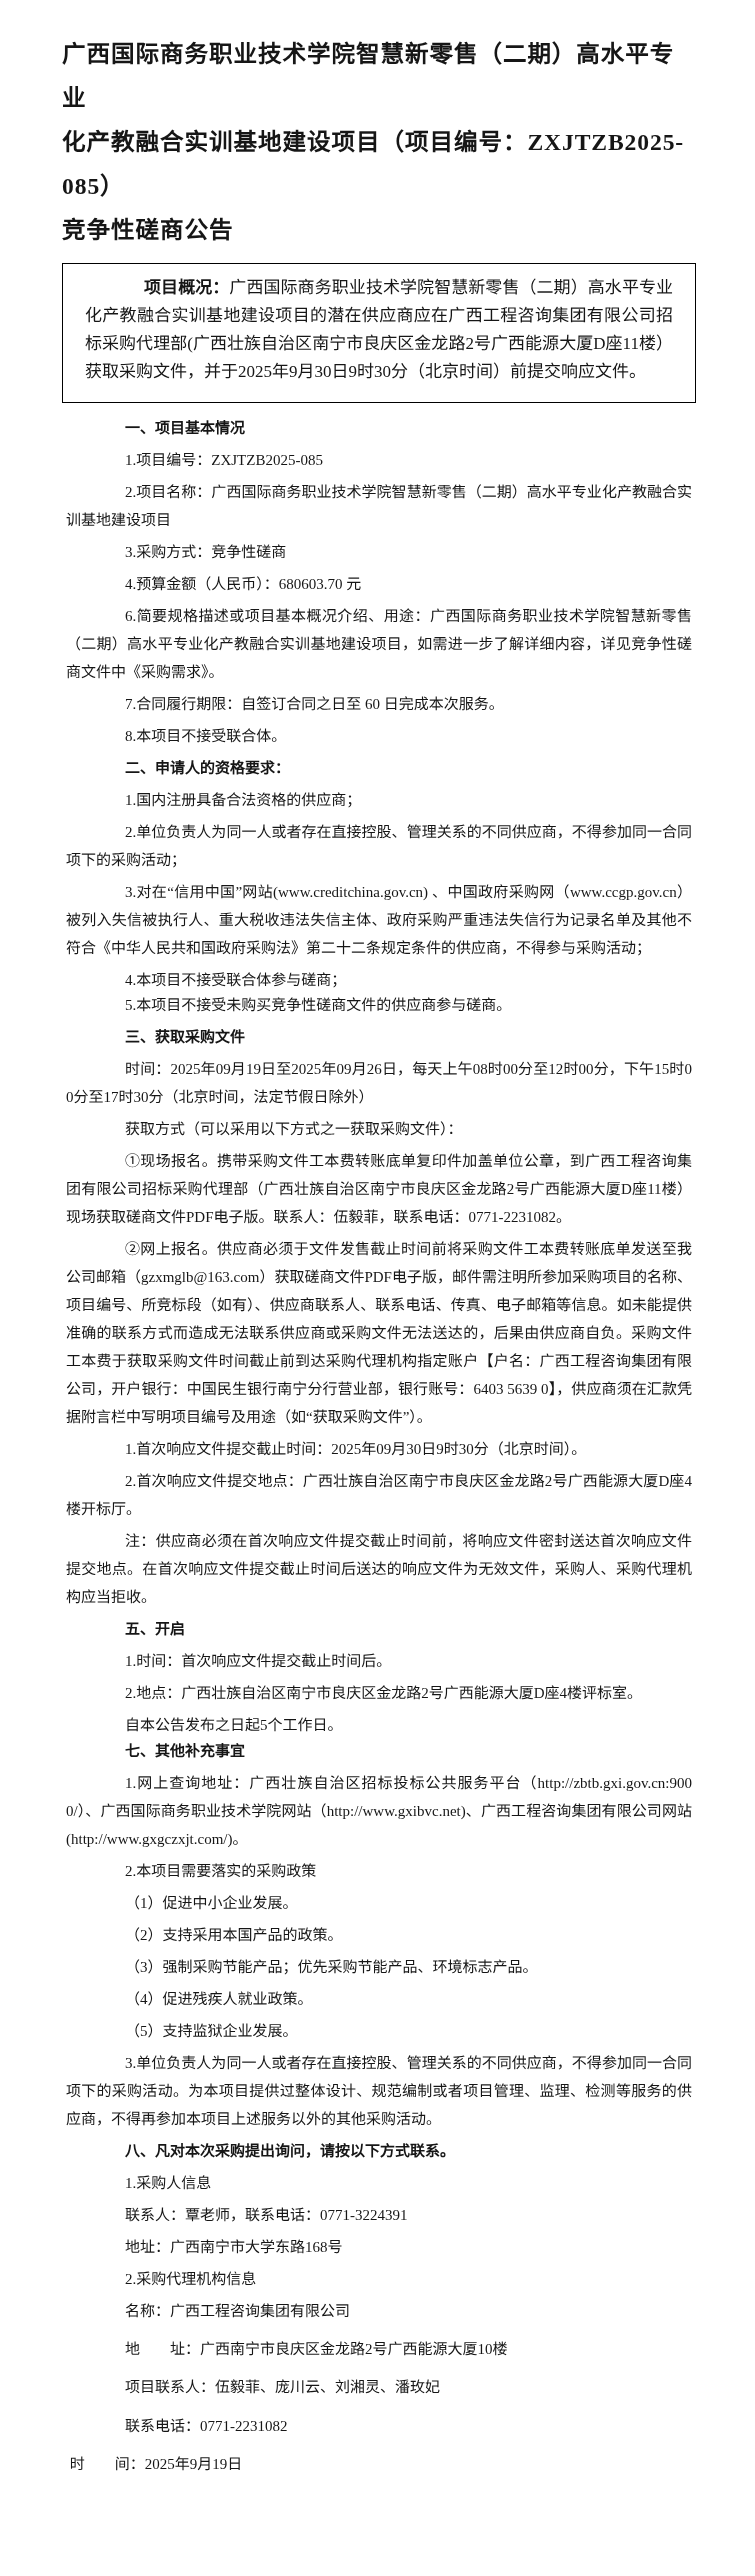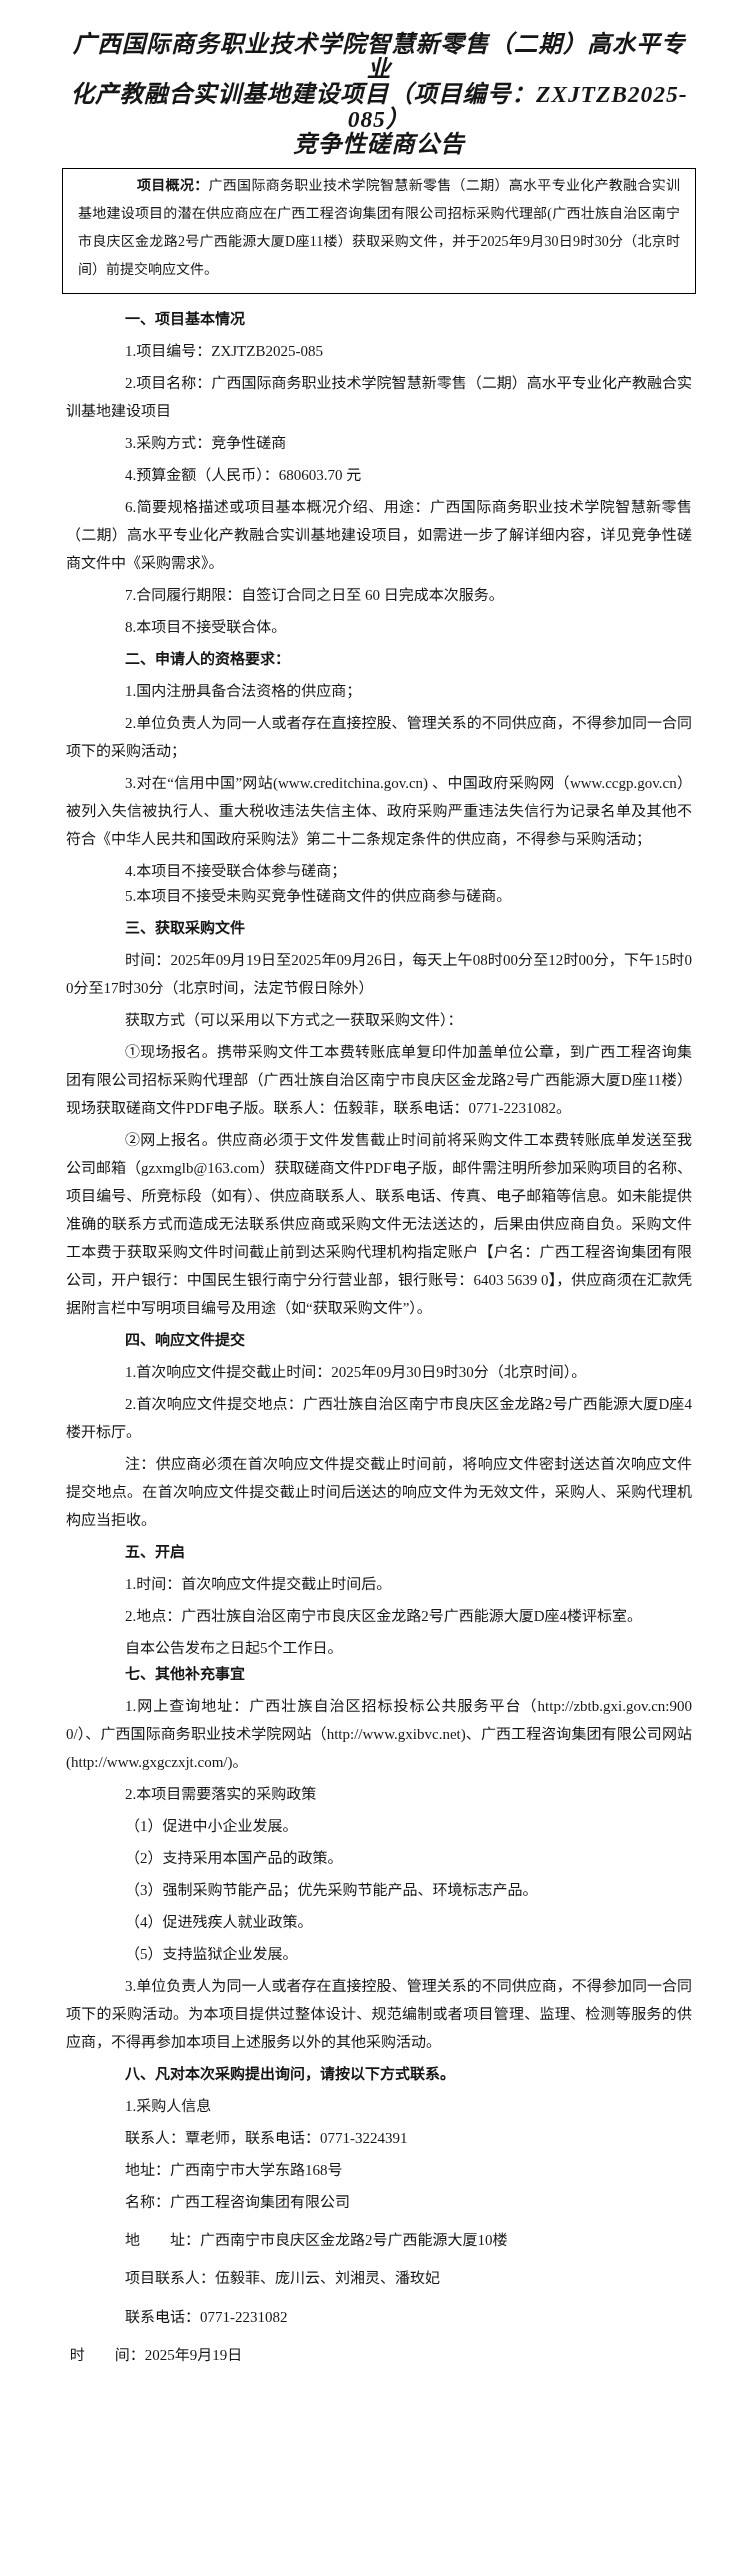--- a/index.html
+++ b/index.html
@@ -9,34 +9,33 @@
     box-sizing:border-box;
     background:#fff;
     color:#161616;
     font-family:"Liberation Serif","DejaVu Serif",serif;
     padding:32px 60px 0 62px;
     overflow:hidden;
   }
   .title{
     font-size:23.6px;
     font-weight:700;
-    text-align:center;
-    line-height:25px;
+    text-align:left;
+    line-height:44px;
     margin:0 0 11.3px 0;
     letter-spacing:0.9px;
-    font-style:italic;
   }
   .overview-box{
     border:0.9px solid #000;
     margin:5.7px 0 11.3px 0;
     padding:2.8px 15px 8.5px 15px;
   }
   .overview-box p{
-    margin:0;
-    font-size:14px;
+    margin:7px;
+    font-size:17px;
     line-height:28px;
     text-align:justify;
     text-indent:59px;
   }
   .doc-body{margin-top:5.7px;}
   .blk{
     margin:4px;
     font-size:15px;
     line-height:28px;
     text-align:justify;
@@ -77,41 +76,41 @@
       <p class="blk para">1.国内注册具备合法资格的供应商；</p>
       <p class="blk para">2.单位负责人为同一人或者存在直接控股、管理关系的不同供应商，不得参加同一合同项下的采购活动；</p>
       <p class="blk para">3.对在“信用中国”网站(www.creditchina.gov.cn) 、中国政府采购网（www.ccgp.gov.cn）被列入失信被执行人、重大税收违法失信主体、政府采购严重违法失信行为记录名单及其他不符合《中华人民共和国政府采购法》第二十二条规定条件的供应商，不得参与采购活动；</p>
       <p class="blk para">4.本项目不接受联合体参与磋商；</p>
       <p class="blk para tight">5.本项目不接受未购买竞争性磋商文件的供应商参与磋商。</p>
       <p class="blk heading">三、获取采购文件</p>
       <p class="blk para">时间：2025年09月19日至2025年09月26日，每天上午08时00分至12时00分，下午15时00分至17时30分（北京时间，法定节假日除外）</p>
       <p class="blk para">获取方式（可以采用以下方式之一获取采购文件）：</p>
       <p class="blk para">①现场报名。携带采购文件工本费转账底单复印件加盖单位公章，到广西工程咨询集团有限公司招标采购代理部（广西壮族自治区南宁市良庆区金龙路2号广西能源大厦D座11楼）现场获取磋商文件PDF电子版。联系人：伍毅菲，联系电话：0771-2231082。</p>
       <p class="blk para">②网上报名。供应商必须于文件发售截止时间前将采购文件工本费转账底单发送至我公司邮箱（gzxmglb@163.com）获取磋商文件PDF电子版，邮件需注明所参加采购项目的名称、项目编号、所竞标段（如有）、供应商联系人、联系电话、传真、电子邮箱等信息。如未能提供准确的联系方式而造成无法联系供应商或采购文件无法送达的，后果由供应商自负。采购文件工本费于获取采购文件时间截止前到达采购代理机构指定账户【户名：广西工程咨询集团有限公司，开户银行：中国民生银行南宁分行营业部，银行账号：6403 5639 0】，供应商须在汇款凭据附言栏中写明项目编号及用途（如“获取采购文件”）。</p>
-      <p class="blk heading">四、响应文件提交</p>
       <p class="blk para">1.首次响应文件提交截止时间：2025年09月30日9时30分（北京时间）。</p>
       <p class="blk para">2.首次响应文件提交地点：广西壮族自治区南宁市良庆区金龙路2号广西能源大厦D座4楼开标厅。</p>
       <p class="blk para">注：供应商必须在首次响应文件提交截止时间前，将响应文件密封送达首次响应文件提交地点。在首次响应文件提交截止时间后送达的响应文件为无效文件，采购人、采购代理机构应当拒收。</p>
       <p class="blk heading">五、开启</p>
       <p class="blk para">1.时间：首次响应文件提交截止时间后。</p>
       <p class="blk para">2.地点：广西壮族自治区南宁市良庆区金龙路2号广西能源大厦D座4楼评标室。</p>
       <p class="blk para">自本公告发布之日起5个工作日。</p>
       <p class="blk heading tight">七、其他补充事宜</p>
       <p class="blk para">1.网上查询地址：广西壮族自治区招标投标公共服务平台（http://zbtb.gxi.gov.cn:9000/）、广西国际商务职业技术学院网站（http://www.gxibvc.net)、广西工程咨询集团有限公司网站(http://www.gxgczxjt.com/)。</p>
       <p class="blk para">2.本项目需要落实的采购政策</p>
       <p class="blk para">（1）促进中小企业发展。</p>
       <p class="blk para">（2）支持采用本国产品的政策。</p>
       <p class="blk para">（3）强制采购节能产品；优先采购节能产品、环境标志产品。</p>
       <p class="blk para">（4）促进残疾人就业政策。</p>
       <p class="blk para">（5）支持监狱企业发展。</p>
       <p class="blk para">3.单位负责人为同一人或者存在直接控股、管理关系的不同供应商，不得参加同一合同项下的采购活动。为本项目提供过整体设计、规范编制或者项目管理、监理、检测等服务的供应商，不得再参加本项目上述服务以外的其他采购活动。</p>
       <p class="blk heading">八、凡对本次采购提出询问，请按以下方式联系。</p>
       <p class="blk para">1.采购人信息</p>
       <p class="blk para">联系人：覃老师，联系电话：0771-3224391</p>
       <p class="blk para">地址：广西南宁市大学东路168号</p>
+      <p class="blk para">2.采购代理机构信息</p>
       <p class="blk para">名称：广西工程咨询集团有限公司</p>
       <p class="blk para loose">地　　址：广西南宁市良庆区金龙路2号广西能源大厦10楼</p>
       <p class="blk para loose">项目联系人：伍毅菲、庞川云、刘湘灵、潘玫妃</p>
       <p class="blk para loose">联系电话：0771-2231082</p>
       <p class="blk para loose flush">时　　间：2025年9月19日</p>
     </div>
 
 </div>
 
 

